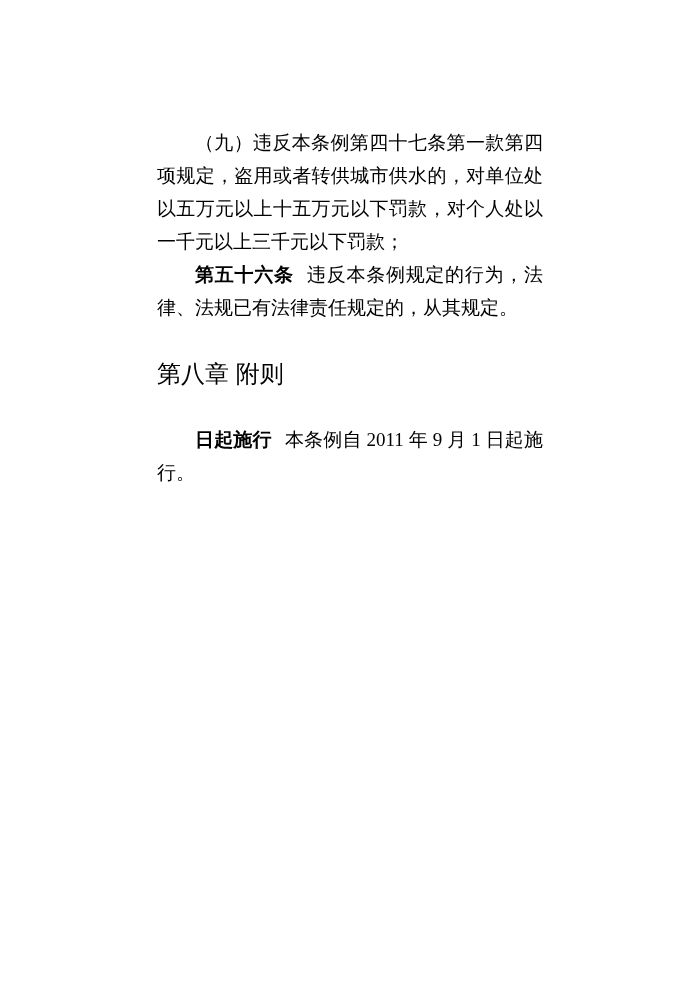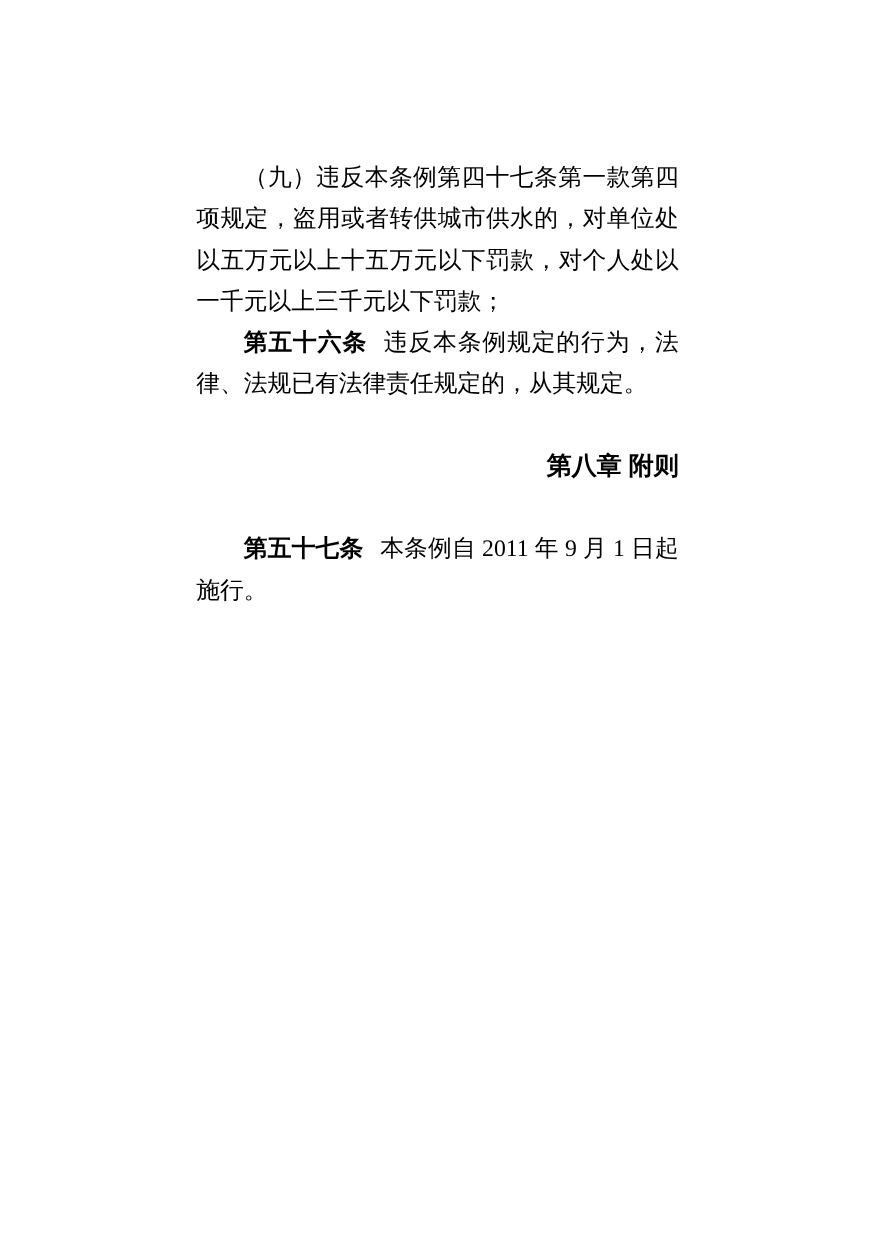--- a/index.html
+++ b/index.html
@@ -28,37 +28,37 @@
     word-break: break-all;
   }
   .article-label {
     font-weight: bold;
     font-family: "Liberation Sans", "DejaVu Sans", sans-serif;
     margin-right: 0.7em;
   }
   .chapter-heading {
     margin: 33px 0;
     padding: 0;
-    text-align: right;
+    text-align: left;
     text-indent: 0;
-    font-size: 20px;
-    font-weight: bold;
+    font-size: 24px;
+    font-weight: normal;
     font-family: "Liberation Sans", "DejaVu Sans", sans-serif;
     line-height: 33px;
     color: #000000;
   }
 </style>
 </head>
 <body>
 
 <div class="page">
 
   <p class="clause">（九）违反本条例第四十七条第一款第四项规定，盗用或者转供城市供水的，对单位处以五万元以上十五万元以下罚款，对个人处以一千元以上三千元以下罚款；</p>
 
 
 
   <p class="article"><span class="article-label">第五十六条</span><span>违反本条例规定的行为，法律、法规已有法律责任规定的，从其规定。</span></p>
 
   <h2 class="chapter-heading">第八章 附则</h2>
 
-  <p class="article"><span class="article-label">第五十七条</span><span>本条例自 2011 年 9 月 1 日起施行。</span></p>
+  <p class="article"><span class="article-label">日起施行</span><span>本条例自 2011 年 9 月 1 日起施行。</span></p>
 
 </div>
 
 </body></html>

